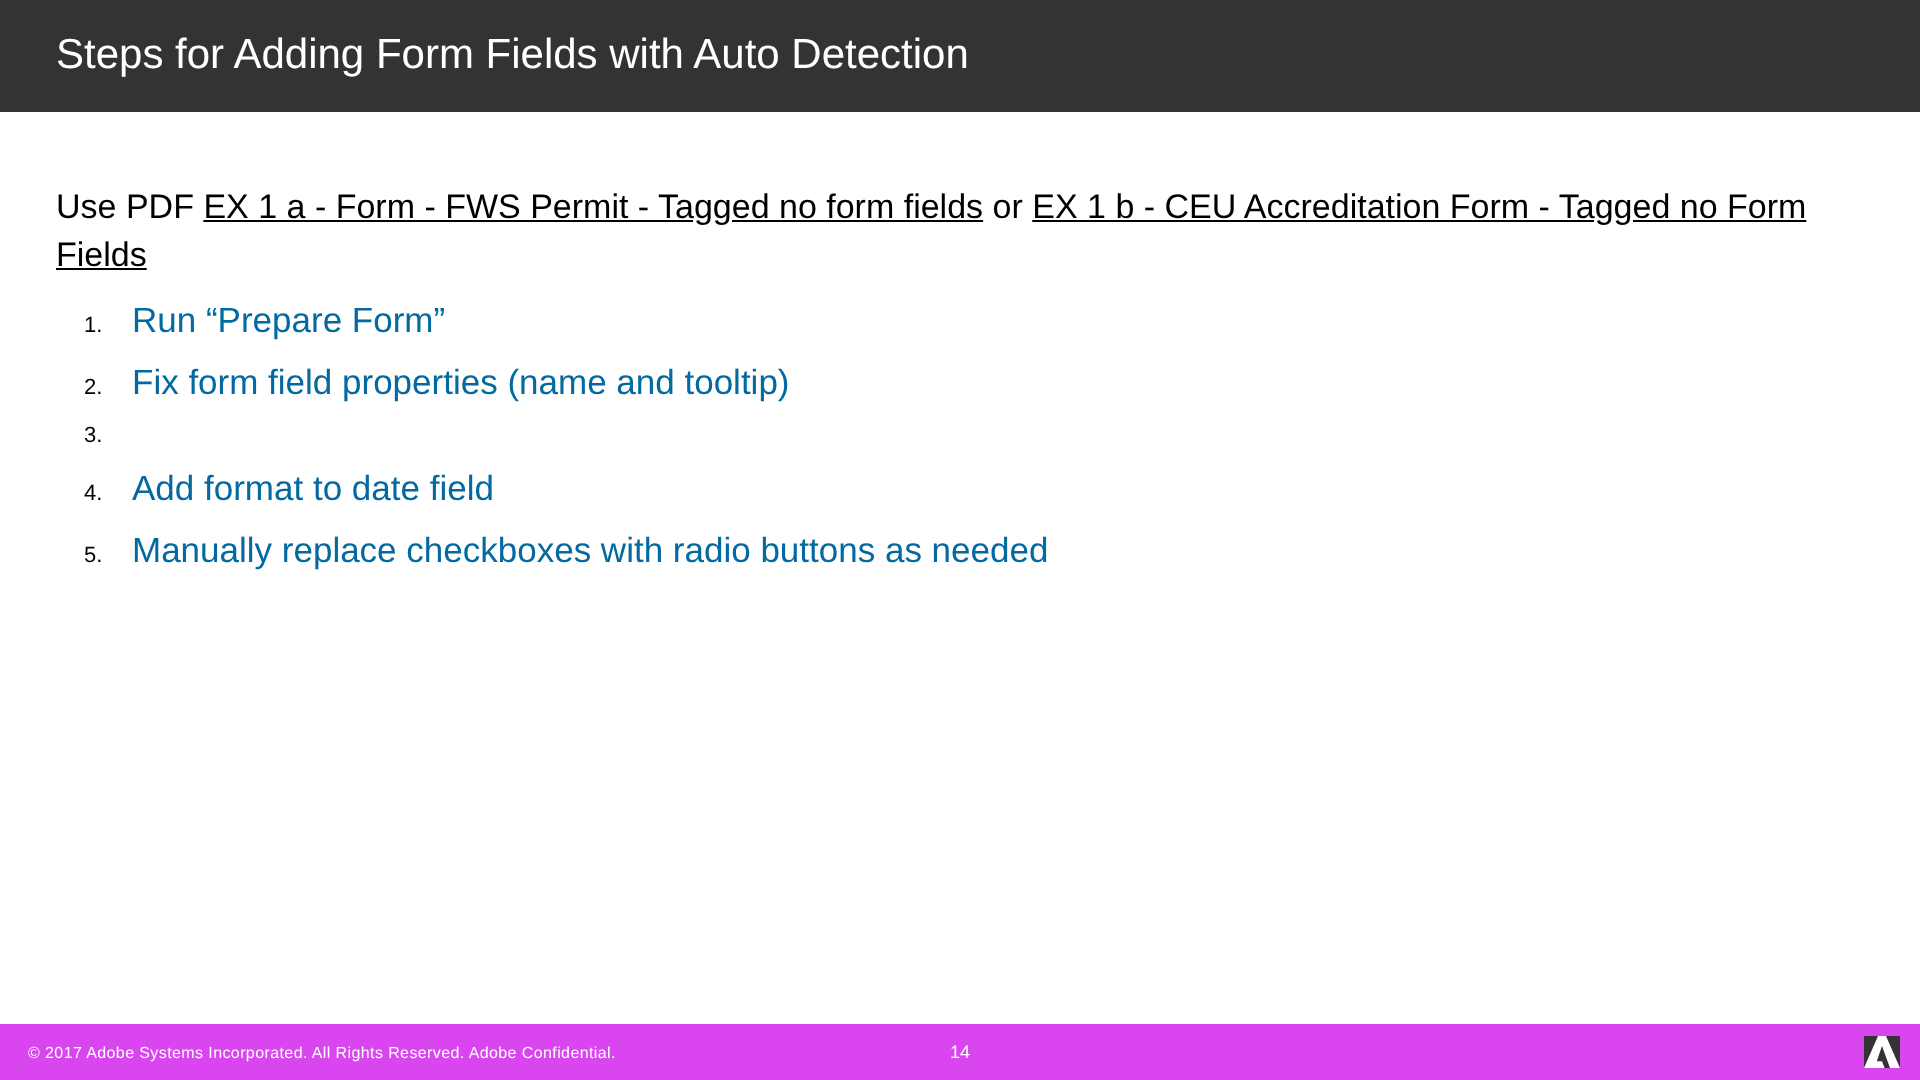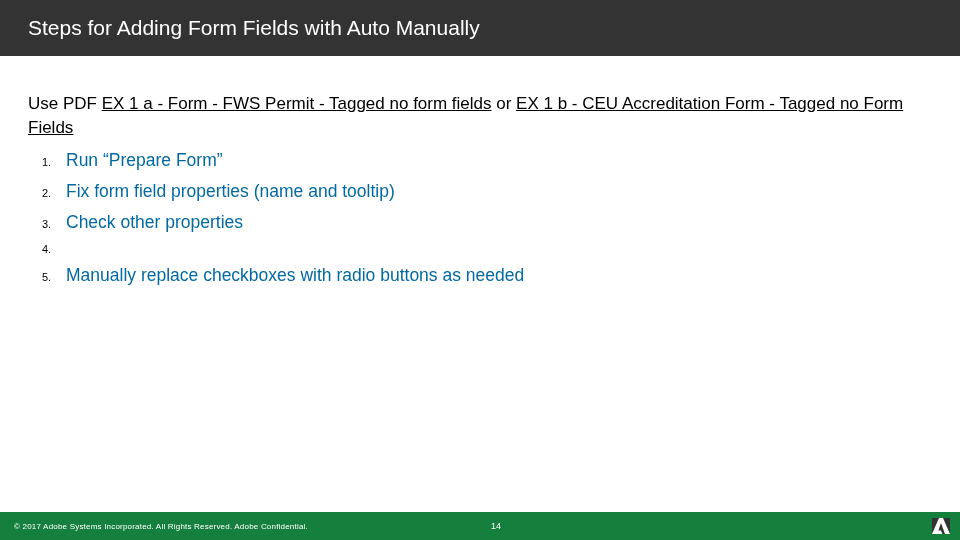--- a/index.html
+++ b/index.html
@@ -55,74 +55,73 @@
   ol.steps li .txt {
     font-size: 17.5px;
     color: #0369a1;
   }
   .footer-bar {
     position: absolute;
     left: 0;
     right: 0;
     bottom: 0;
     height: 28px;
-    background: #15803d;
+    background: #d946ef;
     color: #ffffff;
     font-size: 8px;
     display: flex;
     align-items: center;
   }
   .footer-copy {
     padding-left: 14px;
     letter-spacing: 0.2px;
   }
   .footer-page {
     position: absolute;
     left: 50%;
     transform: translateX(-50%);
     font-size: 9px;
-    margin-left: 16px;
   }
   .footer-logo {
     position: absolute;
     right: 10px;
     top: 50%;
     transform: translateY(-50%);
   }
   .footer-logo svg {
     display: block;
   }
 </style>
 </head>
 <body>
 
 <div class="header-bar">
-  <span class="header-title">Steps for Adding Form Fields with Auto Manually</span>
+  <span class="header-title">Steps for Adding Form Fields with Auto Detection</span>
 </div>
 
 <div class="body-area">
   <div class="intro">
     <span> Use PDF </span><span class="uline">EX 1 a - Form - FWS Permit - Tagged no form fields</span><span> or </span><span class="uline">EX 1 b - CEU Accreditation Form - Tagged no Form Fields</span>
   </div>
 
   <ol class="steps">
     <li>
       <span class="num">1.</span>
       <span class="txt">Run “Prepare Form”</span>
     </li>
     <li>
       <span class="num">2.</span>
       <span class="txt">Fix form field properties (name and tooltip)</span>
     </li>
     <li>
       <span class="num">3.</span>
-      <span class="txt">Check other properties</span>
     </li>
     <li>
       <span class="num">4.</span>
+      <span class="txt">Add format to date field</span>
     </li>
     <li>
       <span class="num">5.</span>
       <span class="txt">Manually replace checkboxes with radio buttons as needed</span>
     </li>
   </ol>
 </div>
 
 <div class="footer-bar">
   <span class="footer-copy">© 2017 Adobe Systems Incorporated.  All Rights Reserved.  Adobe Confidential.</span>

